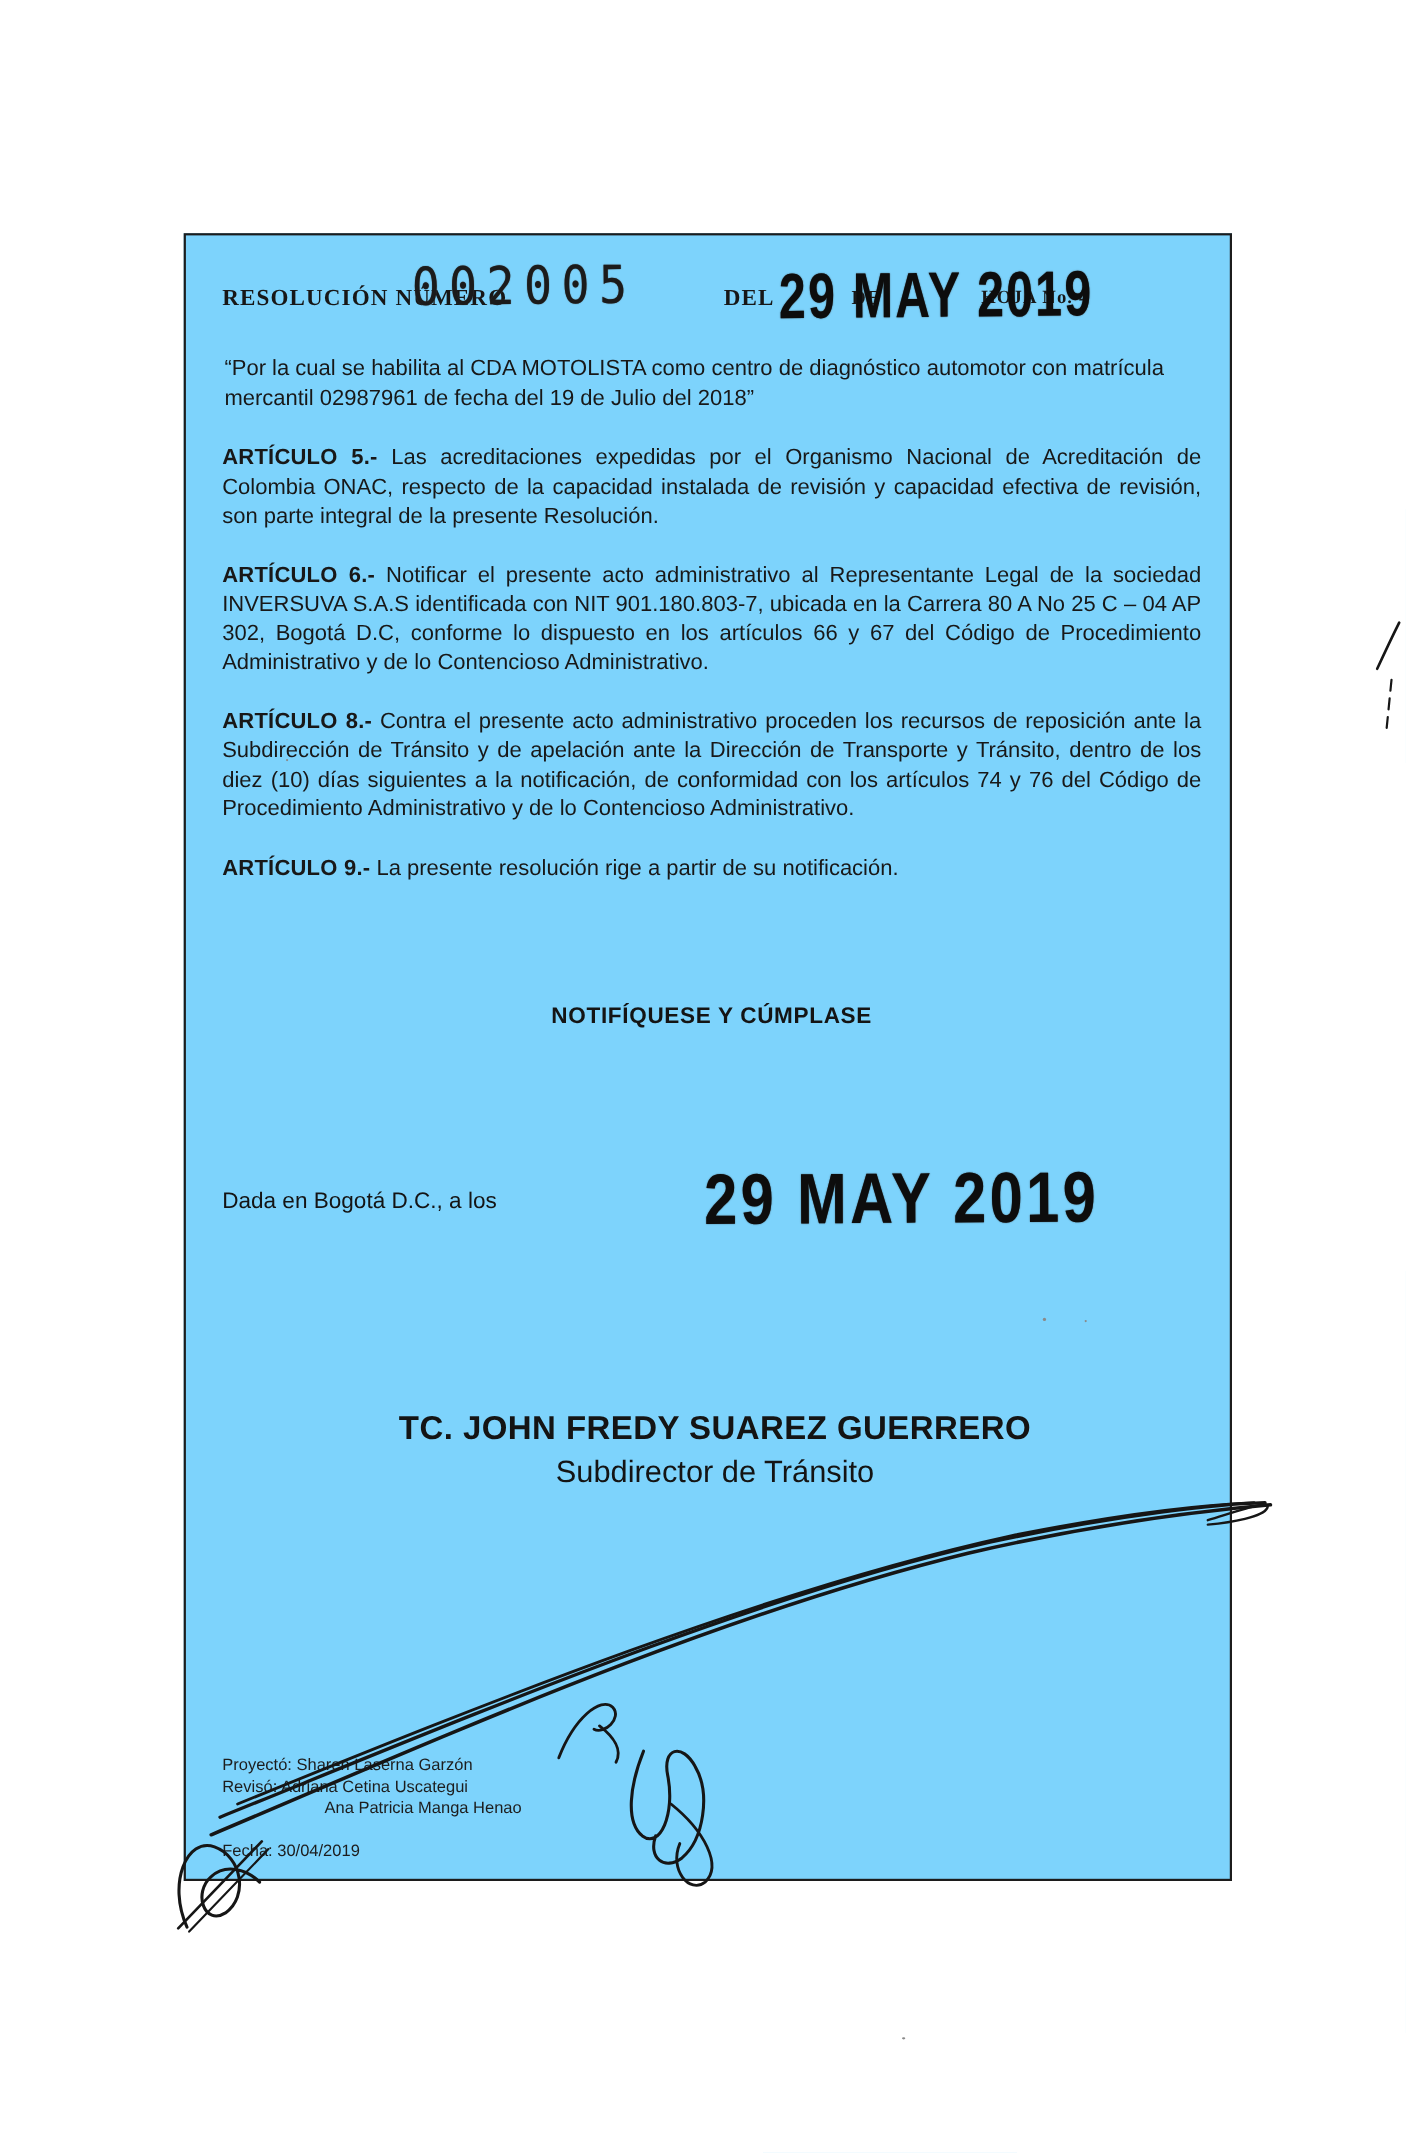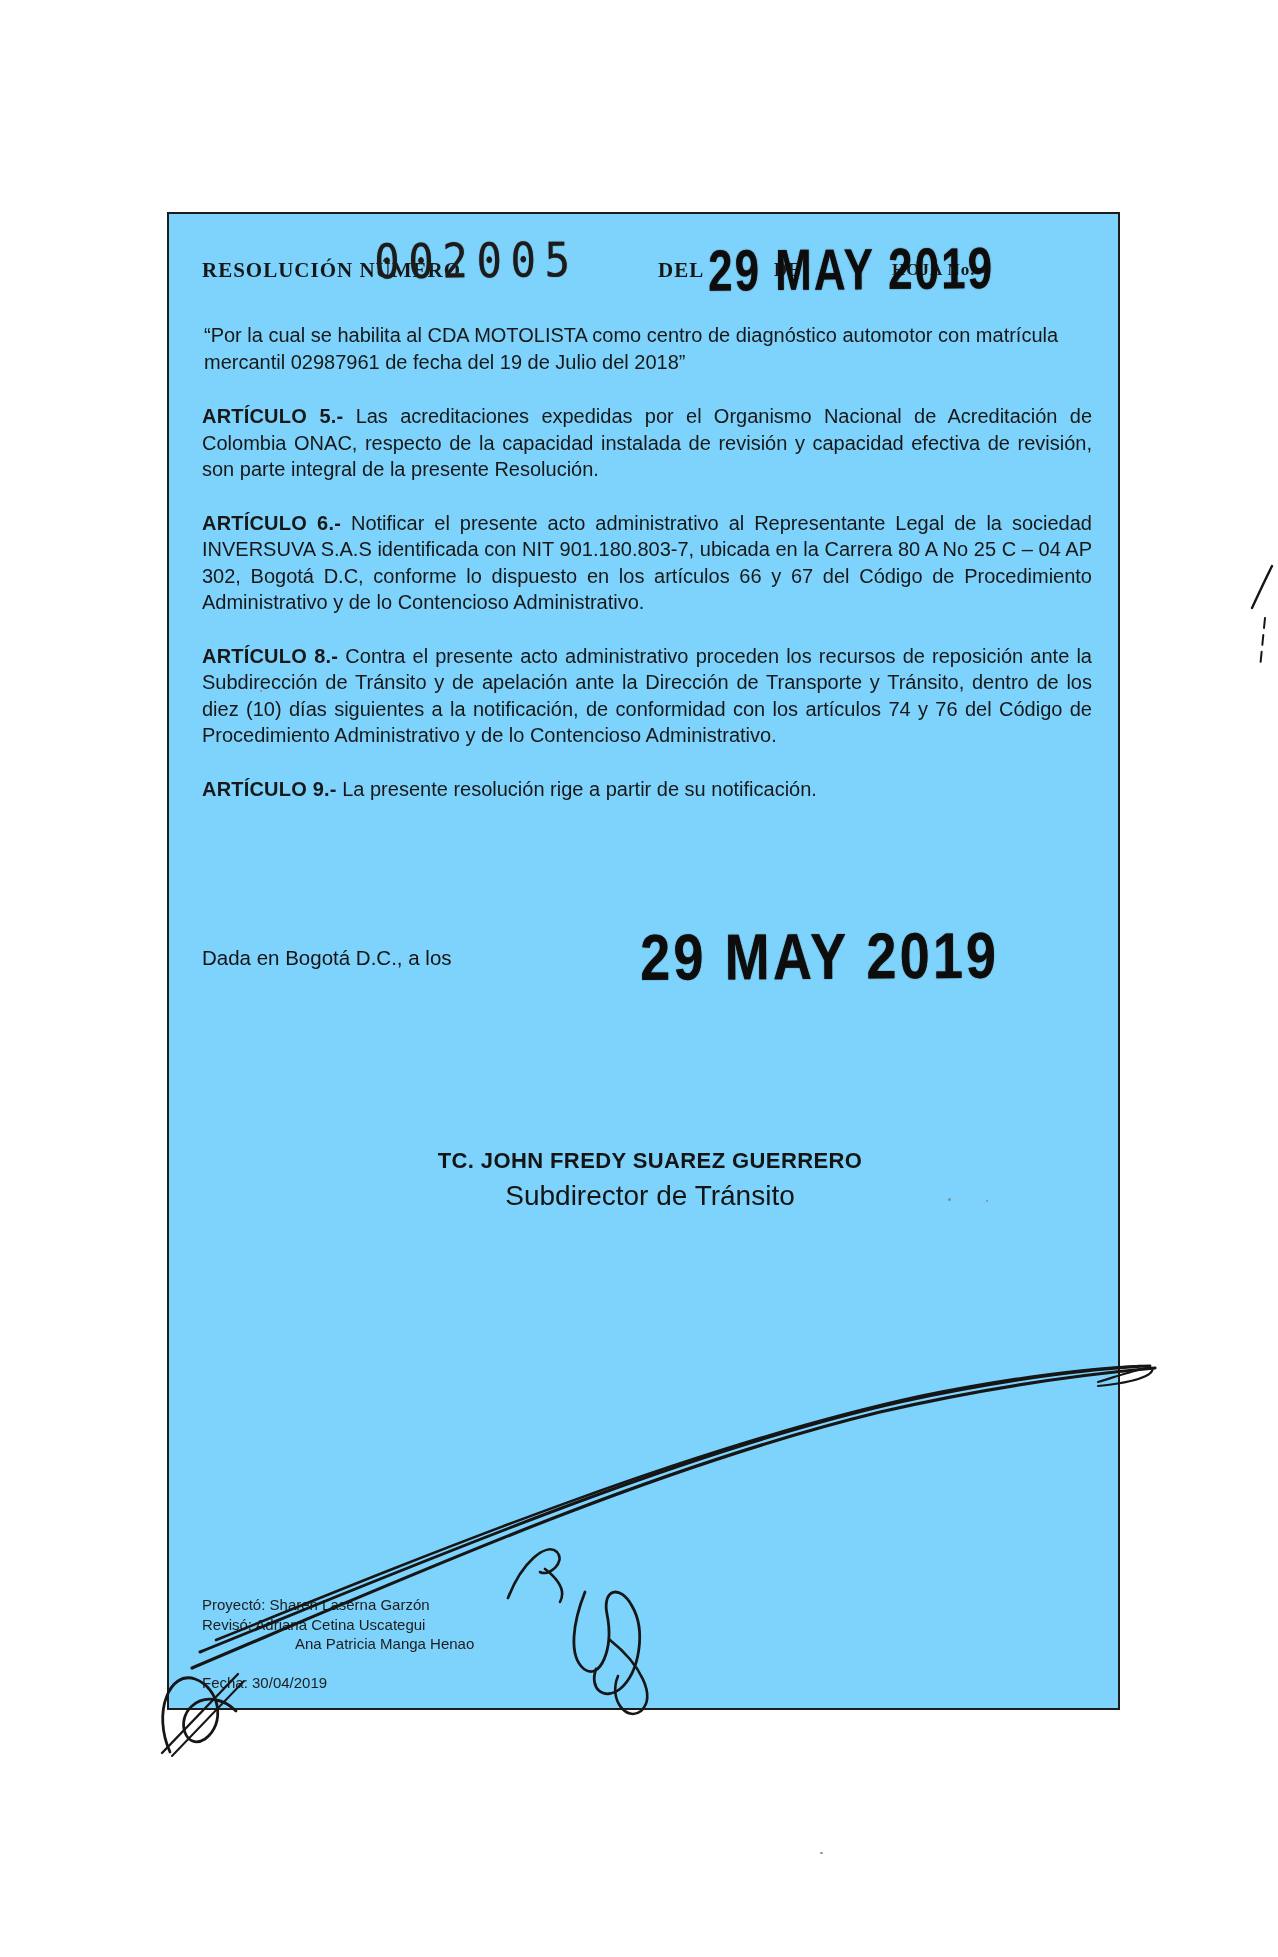--- a/index.html
+++ b/index.html
@@ -59,21 +59,21 @@
   
   .issued-row{position:relative;margin-top:118px;height:78px;}
   .issued-text{position:absolute;left:0;top:26px;font-size:20.5px;}
   .stamp-date-big{
     position:absolute;left:438px;top:0;
     font-size:52px;letter-spacing:3px;
     transform:scale(1.04,1.25) rotate(-0.3deg);transform-origin:left top;
   }
   
   .signatory{margin-top:150px;text-align:center;padding-left:6px;}
-  .sig-name{font-weight:700;font-size:22px;letter-spacing:.4px;}
+  .sig-name{font-weight:700;font-size:30px;letter-spacing:.4px;}
   .sig-title{font-weight:400;font-size:28px;margin-top:6px;}
   
   .footer{
     position:absolute;left:33px;bottom:16px;
     font-size:15px;line-height:19.5px;color:#1d1d1d;
   }
   .footer .indent{padding-left:93px;}
   .footer .fecha{margin-top:19px;}
   
   .ink-overlay{position:absolute;left:0;top:0;pointer-events:none;}
@@ -93,20 +93,21 @@
     <span class="stamp stamp-date-hdr">29 MAY 2019</span>
   </div>
 
   <div class="subject">“Por la cual se habilita al CDA MOTOLISTA como centro de diagnóstico automotor con matrícula mercantil 02987961 de fecha del 19 de Julio del 2018”</div>
 
   <p class="article"><b>ARTÍCULO 5.-</b> <span>Las acreditaciones expedidas por el Organismo Nacional de Acreditación de Colombia ONAC, respecto de la capacidad instalada de revisión y capacidad efectiva de revisión, son parte integral de la presente Resolución.</span></p>
   <p class="article"><b>ARTÍCULO 6.-</b> <span>Notificar el presente acto administrativo al Representante Legal de la sociedad INVERSUVA S.A.S identificada con NIT 901.180.803-7, ubicada en la Carrera 80 A No 25 C – 04 AP 302, Bogotá D.C, conforme lo dispuesto en los artículos 66 y 67 del Código de Procedimiento Administrativo y de lo Contencioso Administrativo.</span></p>
   <p class="article"><b>ARTÍCULO 8.-</b> <span>Contra el presente acto administrativo proceden los recursos de reposición ante la Subdirección de Tránsito y de apelación ante la Dirección de Transporte y Tránsito, dentro de los diez (10) días siguientes a la notificación, de conformidad con los artículos 74 y 76 del Código de Procedimiento Administrativo y de lo Contencioso Administrativo.</span></p>
   <p class="article"><b>ARTÍCULO 9.-</b> <span>La presente resolución rige a partir de su notificación.</span></p>
 
+  <div class="closing">NOTIFÍQUESE Y CÚMPLASE</div>
 
   <div class="issued-row">
     <span class="issued-text">Dada en Bogotá D.C., a los</span>
     <span class="stamp stamp-date-big">29 MAY 2019</span>
   </div>
 
   <div class="signatory">
     <div class="sig-name">TC. JOHN FREDY SUAREZ GUERRERO</div>
     <div class="sig-title">Subdirector de Tránsito</div>
   </div>

